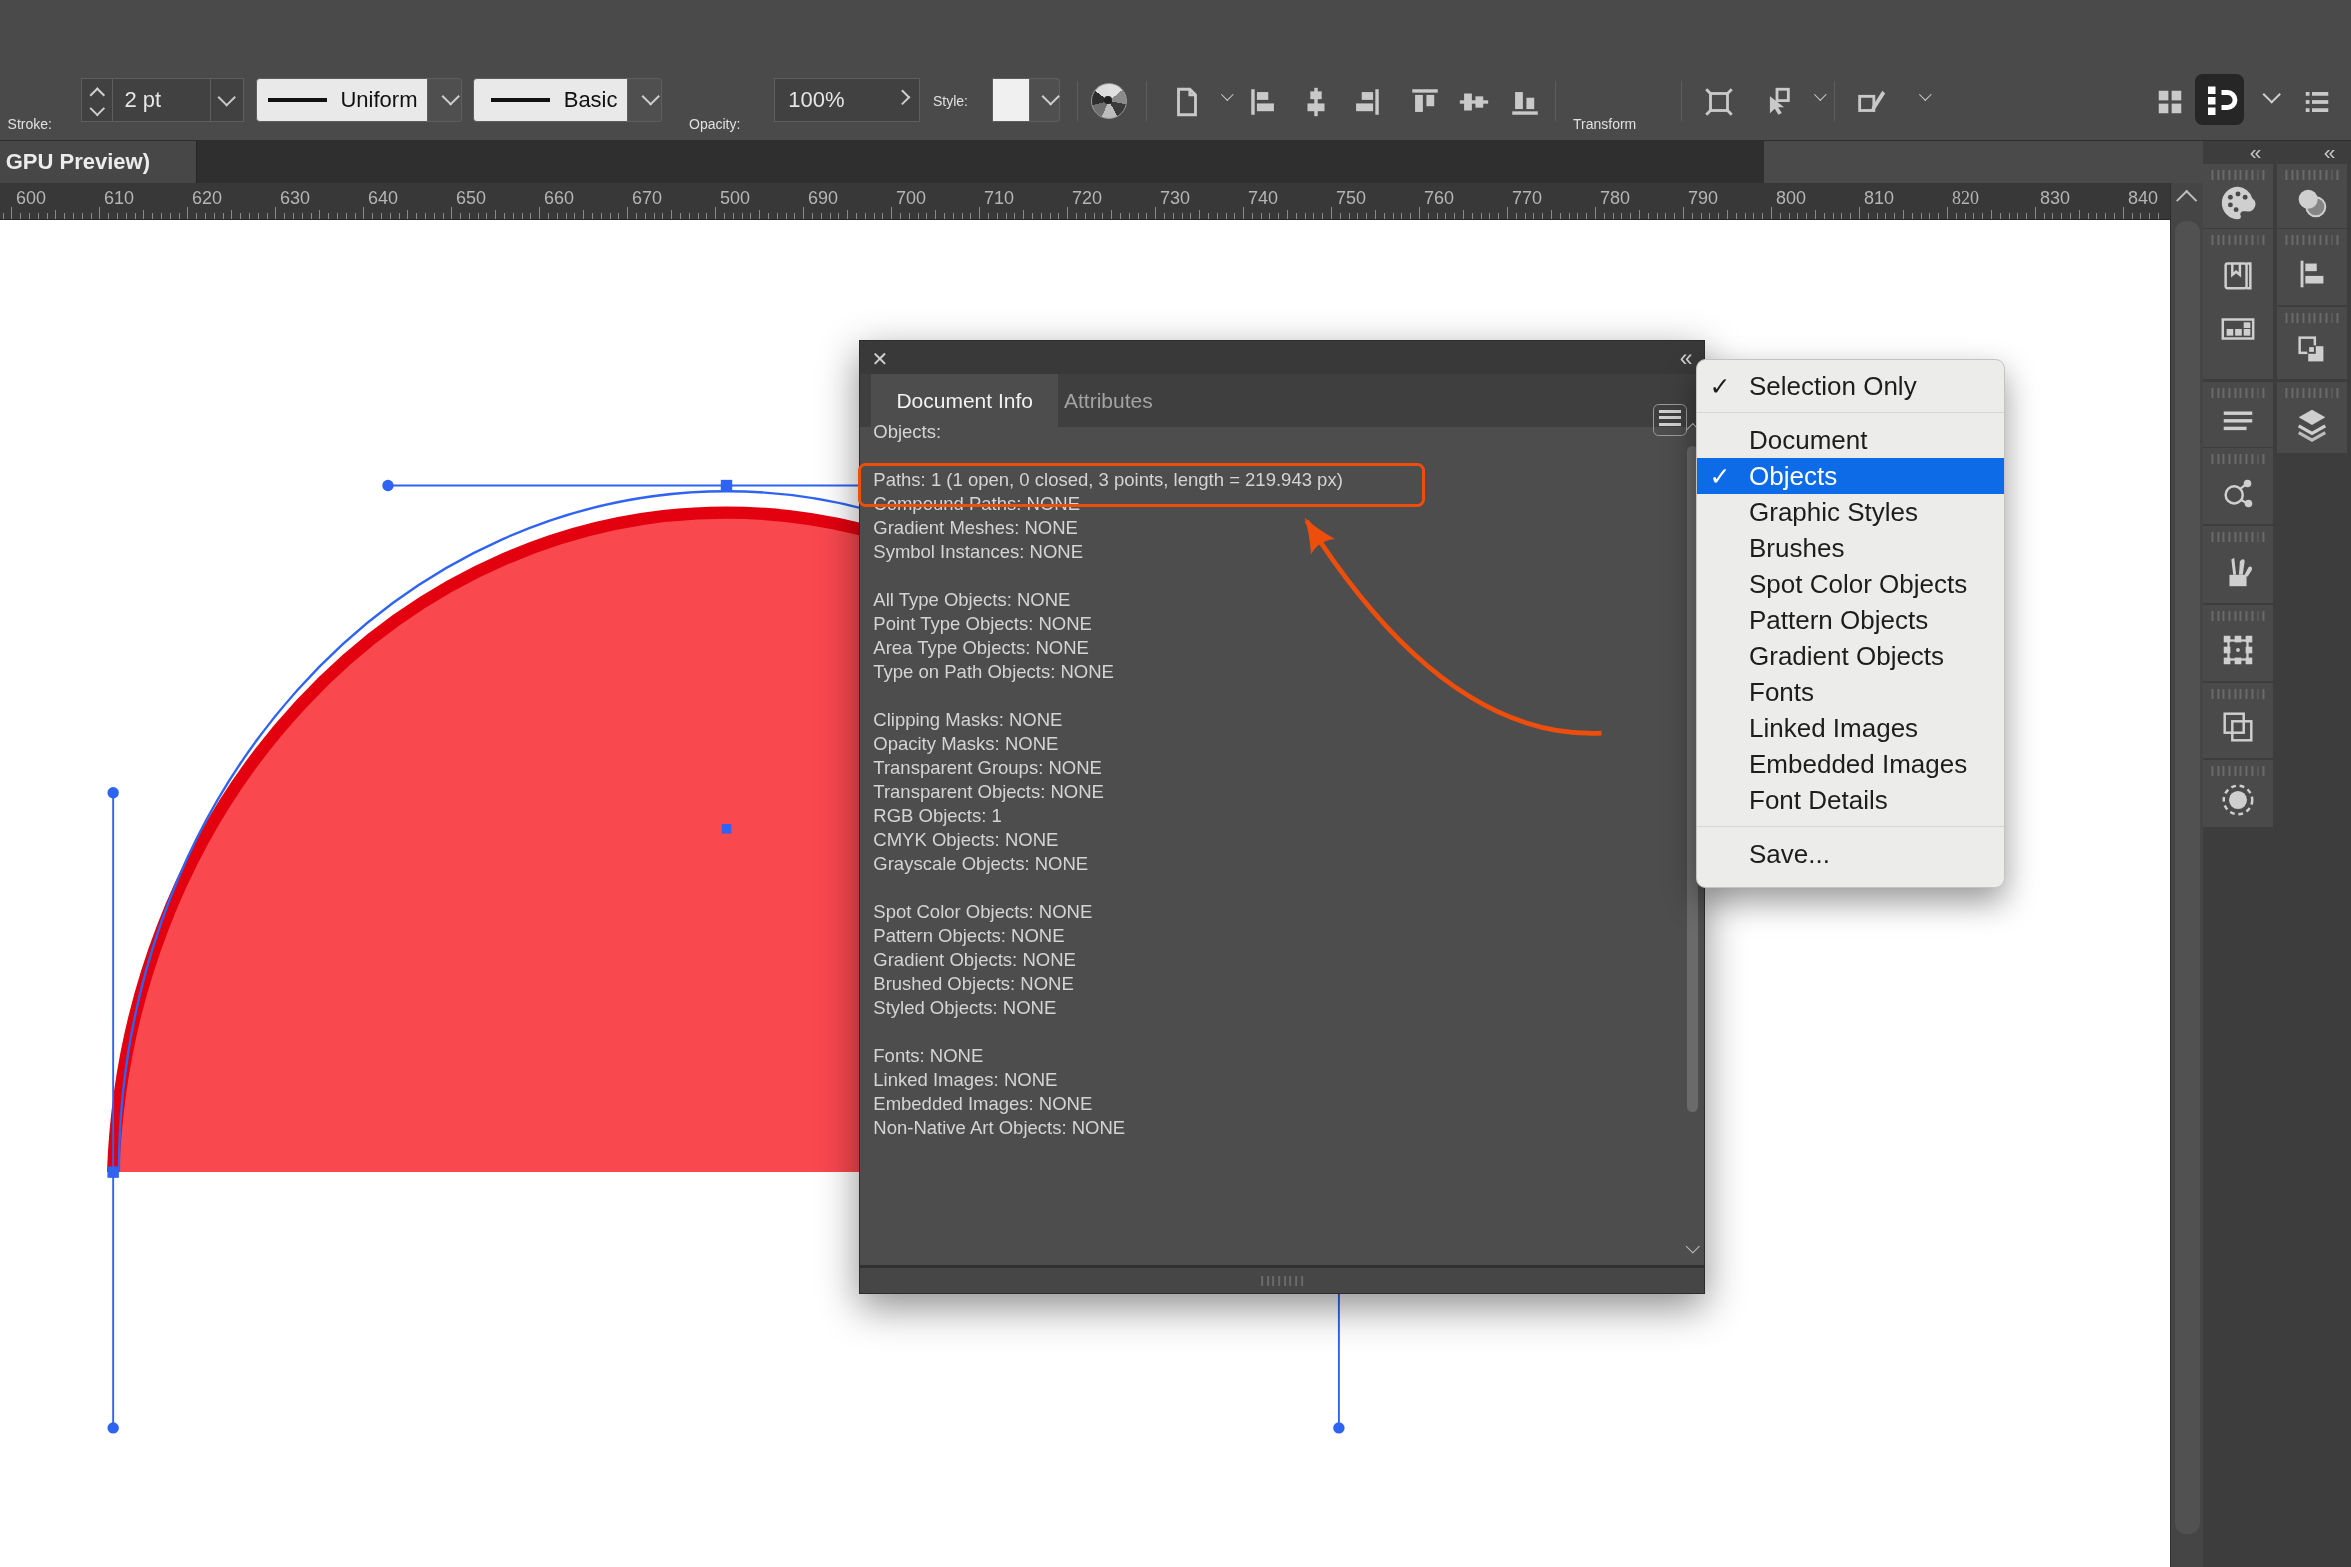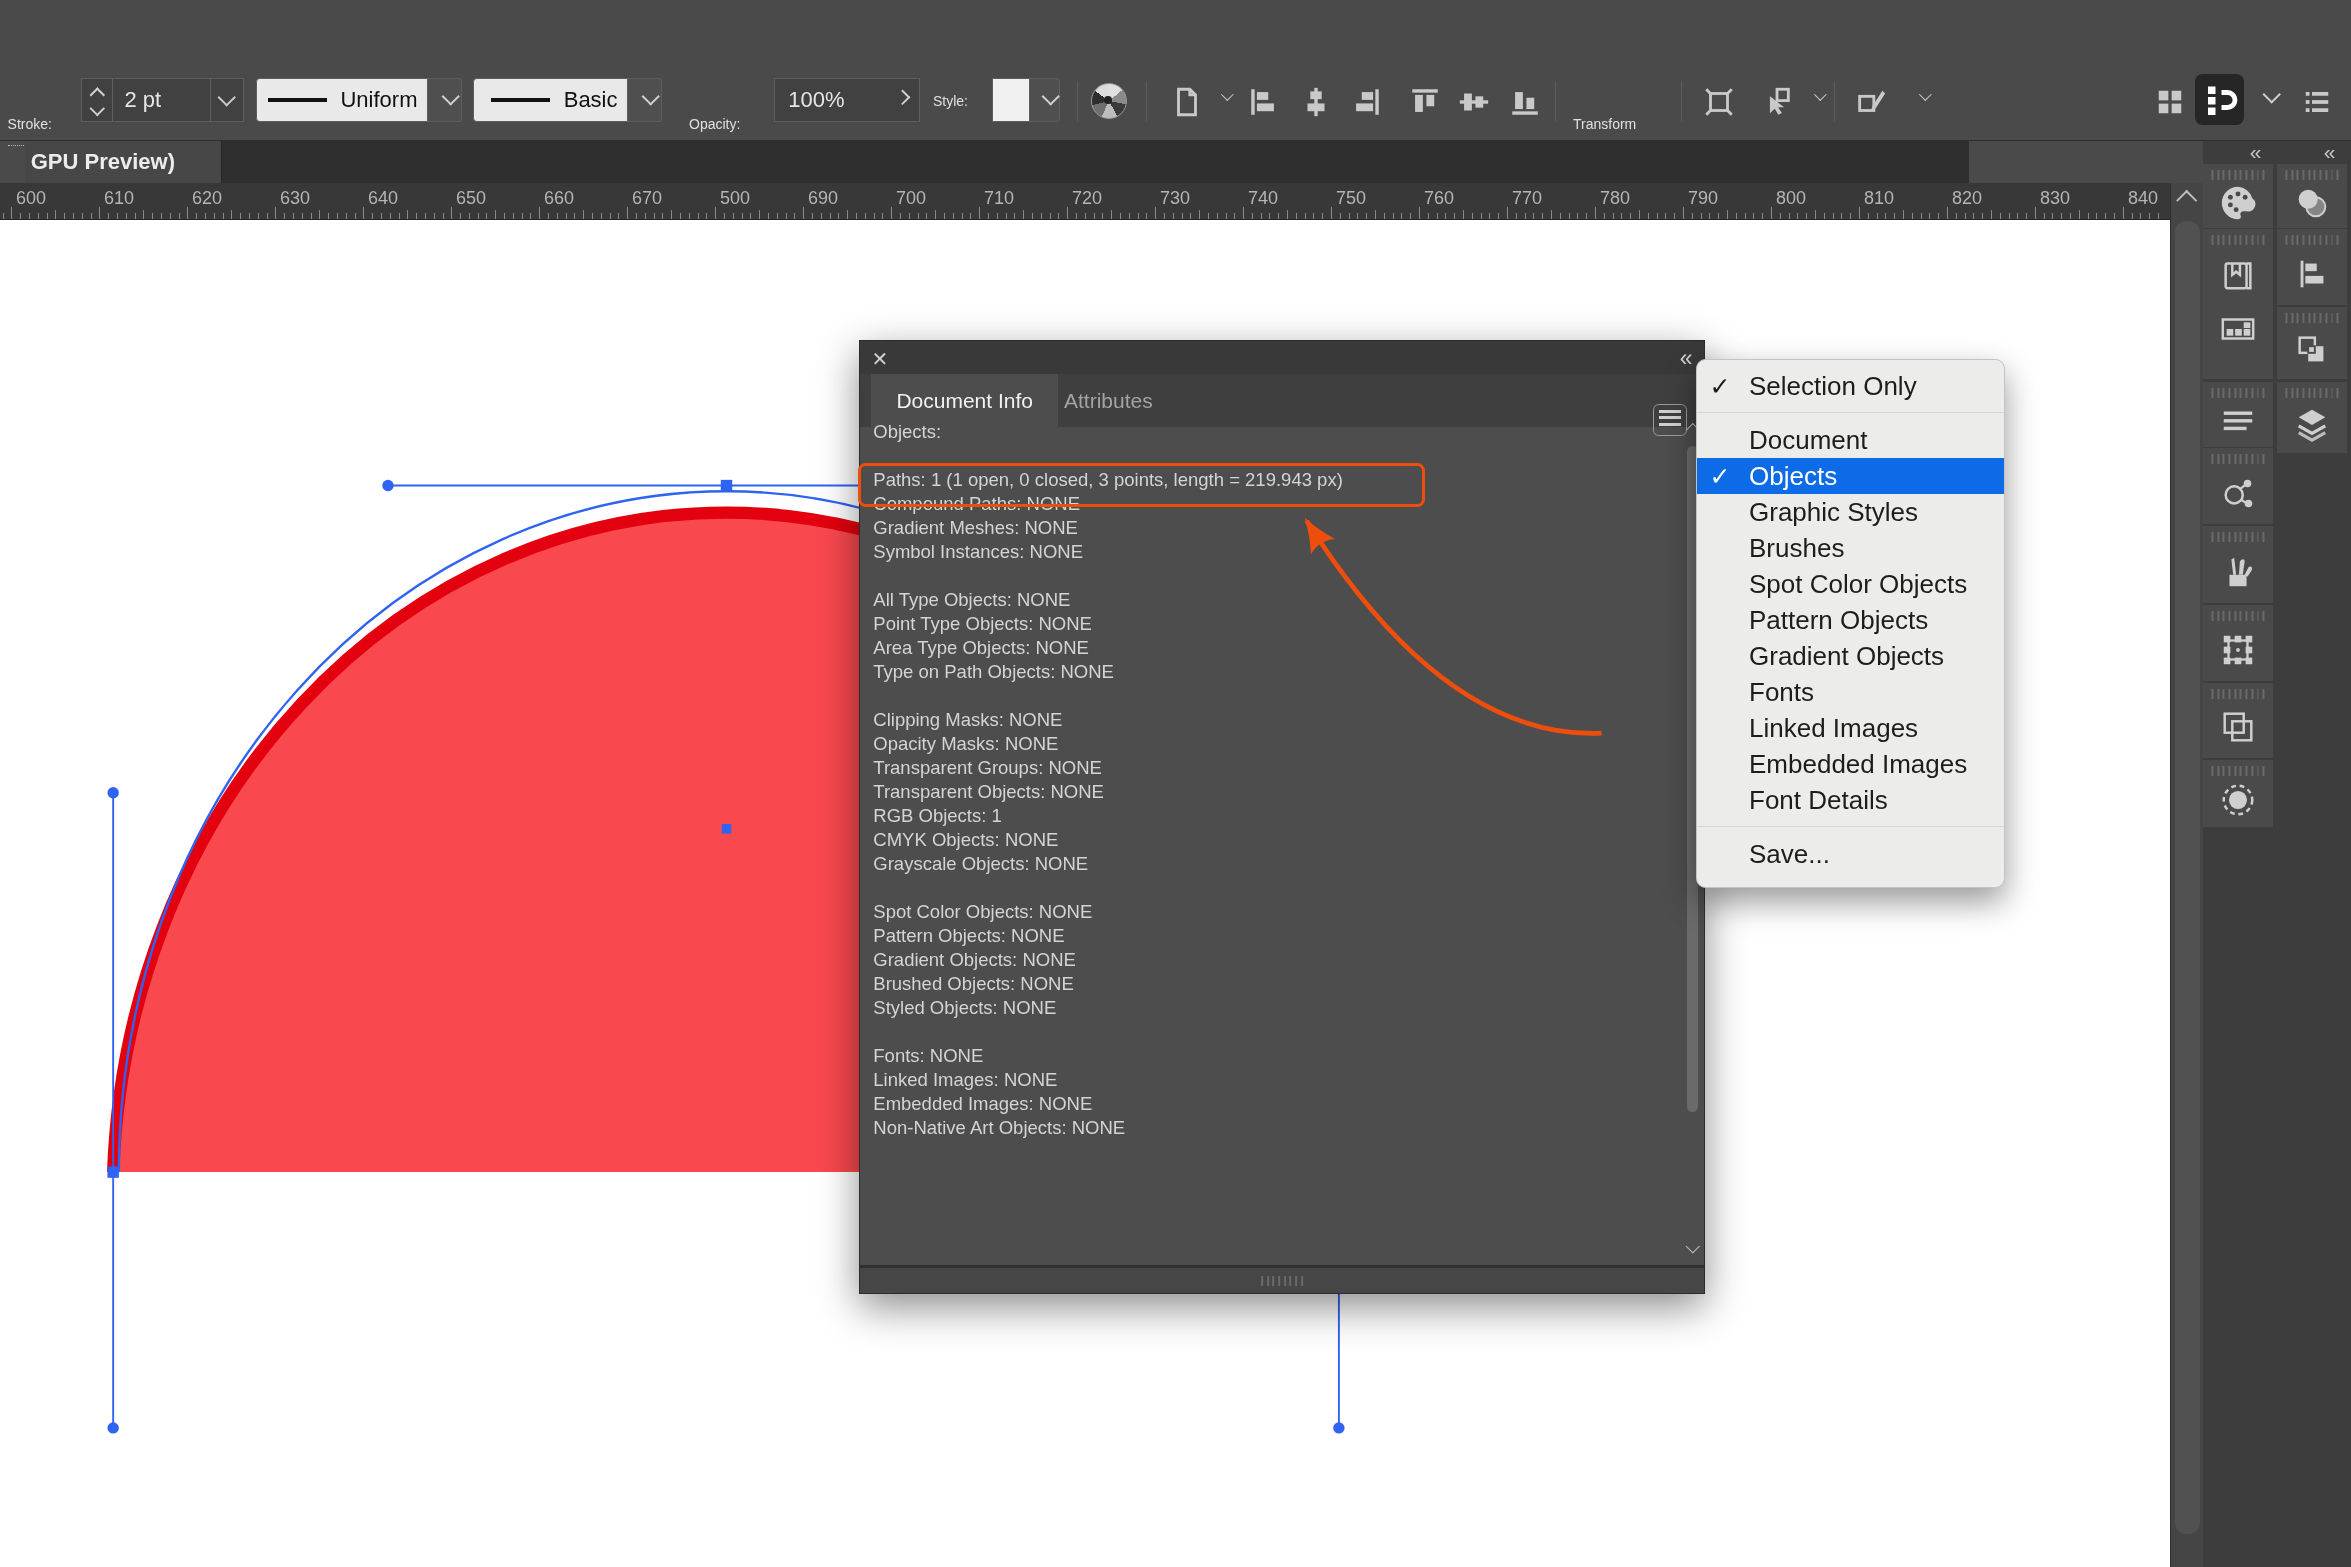--- a/index.html
+++ b/index.html
@@ -43,21 +43,21 @@
   .cb-sep{position:absolute;top:19px;width:1px;height:40px;background:#5d5d5d;}
   .cb-icon{position:absolute;top:23px;width:34px;height:34px;color:#c9c9c9;}
   .cb-icon svg{width:100%;height:100%;}
   #wheel{top:21px;width:36px;height:36px;border-radius:50%;
          background:conic-gradient(#e0e0e0 0 14%,#8a8a8a 14% 28%,#3a3a3a 28% 42%,#bdbdbd 42% 57%,#6f6f6f 57% 71%,#2e2e2e 71% 85%,#dcdcdc 85% 100%);
          border:1.9px solid #9a9a9a;box-sizing:border-box;}
   #wheel::after{content:"";position:absolute;left:12.4px;top:12.4px;width:7.6px;height:7.6px;border-radius:50%;background:#222;}
   #snap-active{left:2195px;top:12.4px;width:49px;height:51px;background:#262626;border-radius:7.6px;}
 
   
-  #tabstrip{left:0;top:141px;width:1944px;height:42px;background:#2f2f2f;margin-left:25px;}
+  #tabstrip{left:0;top:141px;width:1764px;height:42px;background:#2f2f2f;}
   #doctab{left:0;top:0;width:197px;height:42px;background:#474747;color:#ececec;font-size:22px;font-weight:bold;
           line-height:42px;padding-left:5.7px;box-sizing:border-box;border-right:1px solid #262626;}
   #ruler{left:0;top:183px;width:2170px;height:36px;background:#383838;border-bottom:1px solid #262626;overflow:hidden;}
   .tick{position:absolute;bottom:0;width:1px;background:#8a8a8a;}
   .rlabel{position:absolute;top:4.8px;color:#b5b5b5;font-size:18px;}
 
   
   #canvas-bg{left:0;top:219px;width:2170px;height:1349px;background:#ffffff;}
   #art{left:0;top:219px;width:2170px;height:1349px;}
 
@@ -536,21 +536,21 @@
       <div class="tick" style="left: 1868px; height: 5.7px;"></div>
       <div class="tick" style="left: 1877px; height: 5.7px;"></div>
       <div class="tick" style="left: 1885px; height: 5.7px;"></div>
       <div class="tick" style="left: 1894px; height: 5.7px;"></div>
       <div class="tick" style="left: 1903px; height: 8.6px;"></div>
       <div class="tick" style="left: 1912px; height: 5.7px;"></div>
       <div class="tick" style="left: 1921px; height: 5.7px;"></div>
       <div class="tick" style="left: 1929px; height: 5.7px;"></div>
       <div class="tick" style="left: 1938px; height: 5.7px;"></div>
       <div class="tick" style="left: 1947px; height: 12.4px;"></div>
-      <div class="rlabel" style="left: 1952px;">820</div>
+      <div class="rlabel" style="left: 1952px; font-family: Liberation Serif, serif;">820</div>
       <div class="tick" style="left: 1956px; height: 5.7px;"></div>
       <div class="tick" style="left: 1965px; height: 5.7px;"></div>
       <div class="tick" style="left: 1973px; height: 5.7px;"></div>
       <div class="tick" style="left: 1982px; height: 5.7px;"></div>
       <div class="tick" style="left: 1991px; height: 8.6px;"></div>
       <div class="tick" style="left: 2000px; height: 5.7px;"></div>
       <div class="tick" style="left: 2009px; height: 5.7px;"></div>
       <div class="tick" style="left: 2017px; height: 5.7px;"></div>
       <div class="tick" style="left: 2026px; height: 5.7px;"></div>
       <div class="tick" style="left: 2035px; height: 12.4px;"></div>

